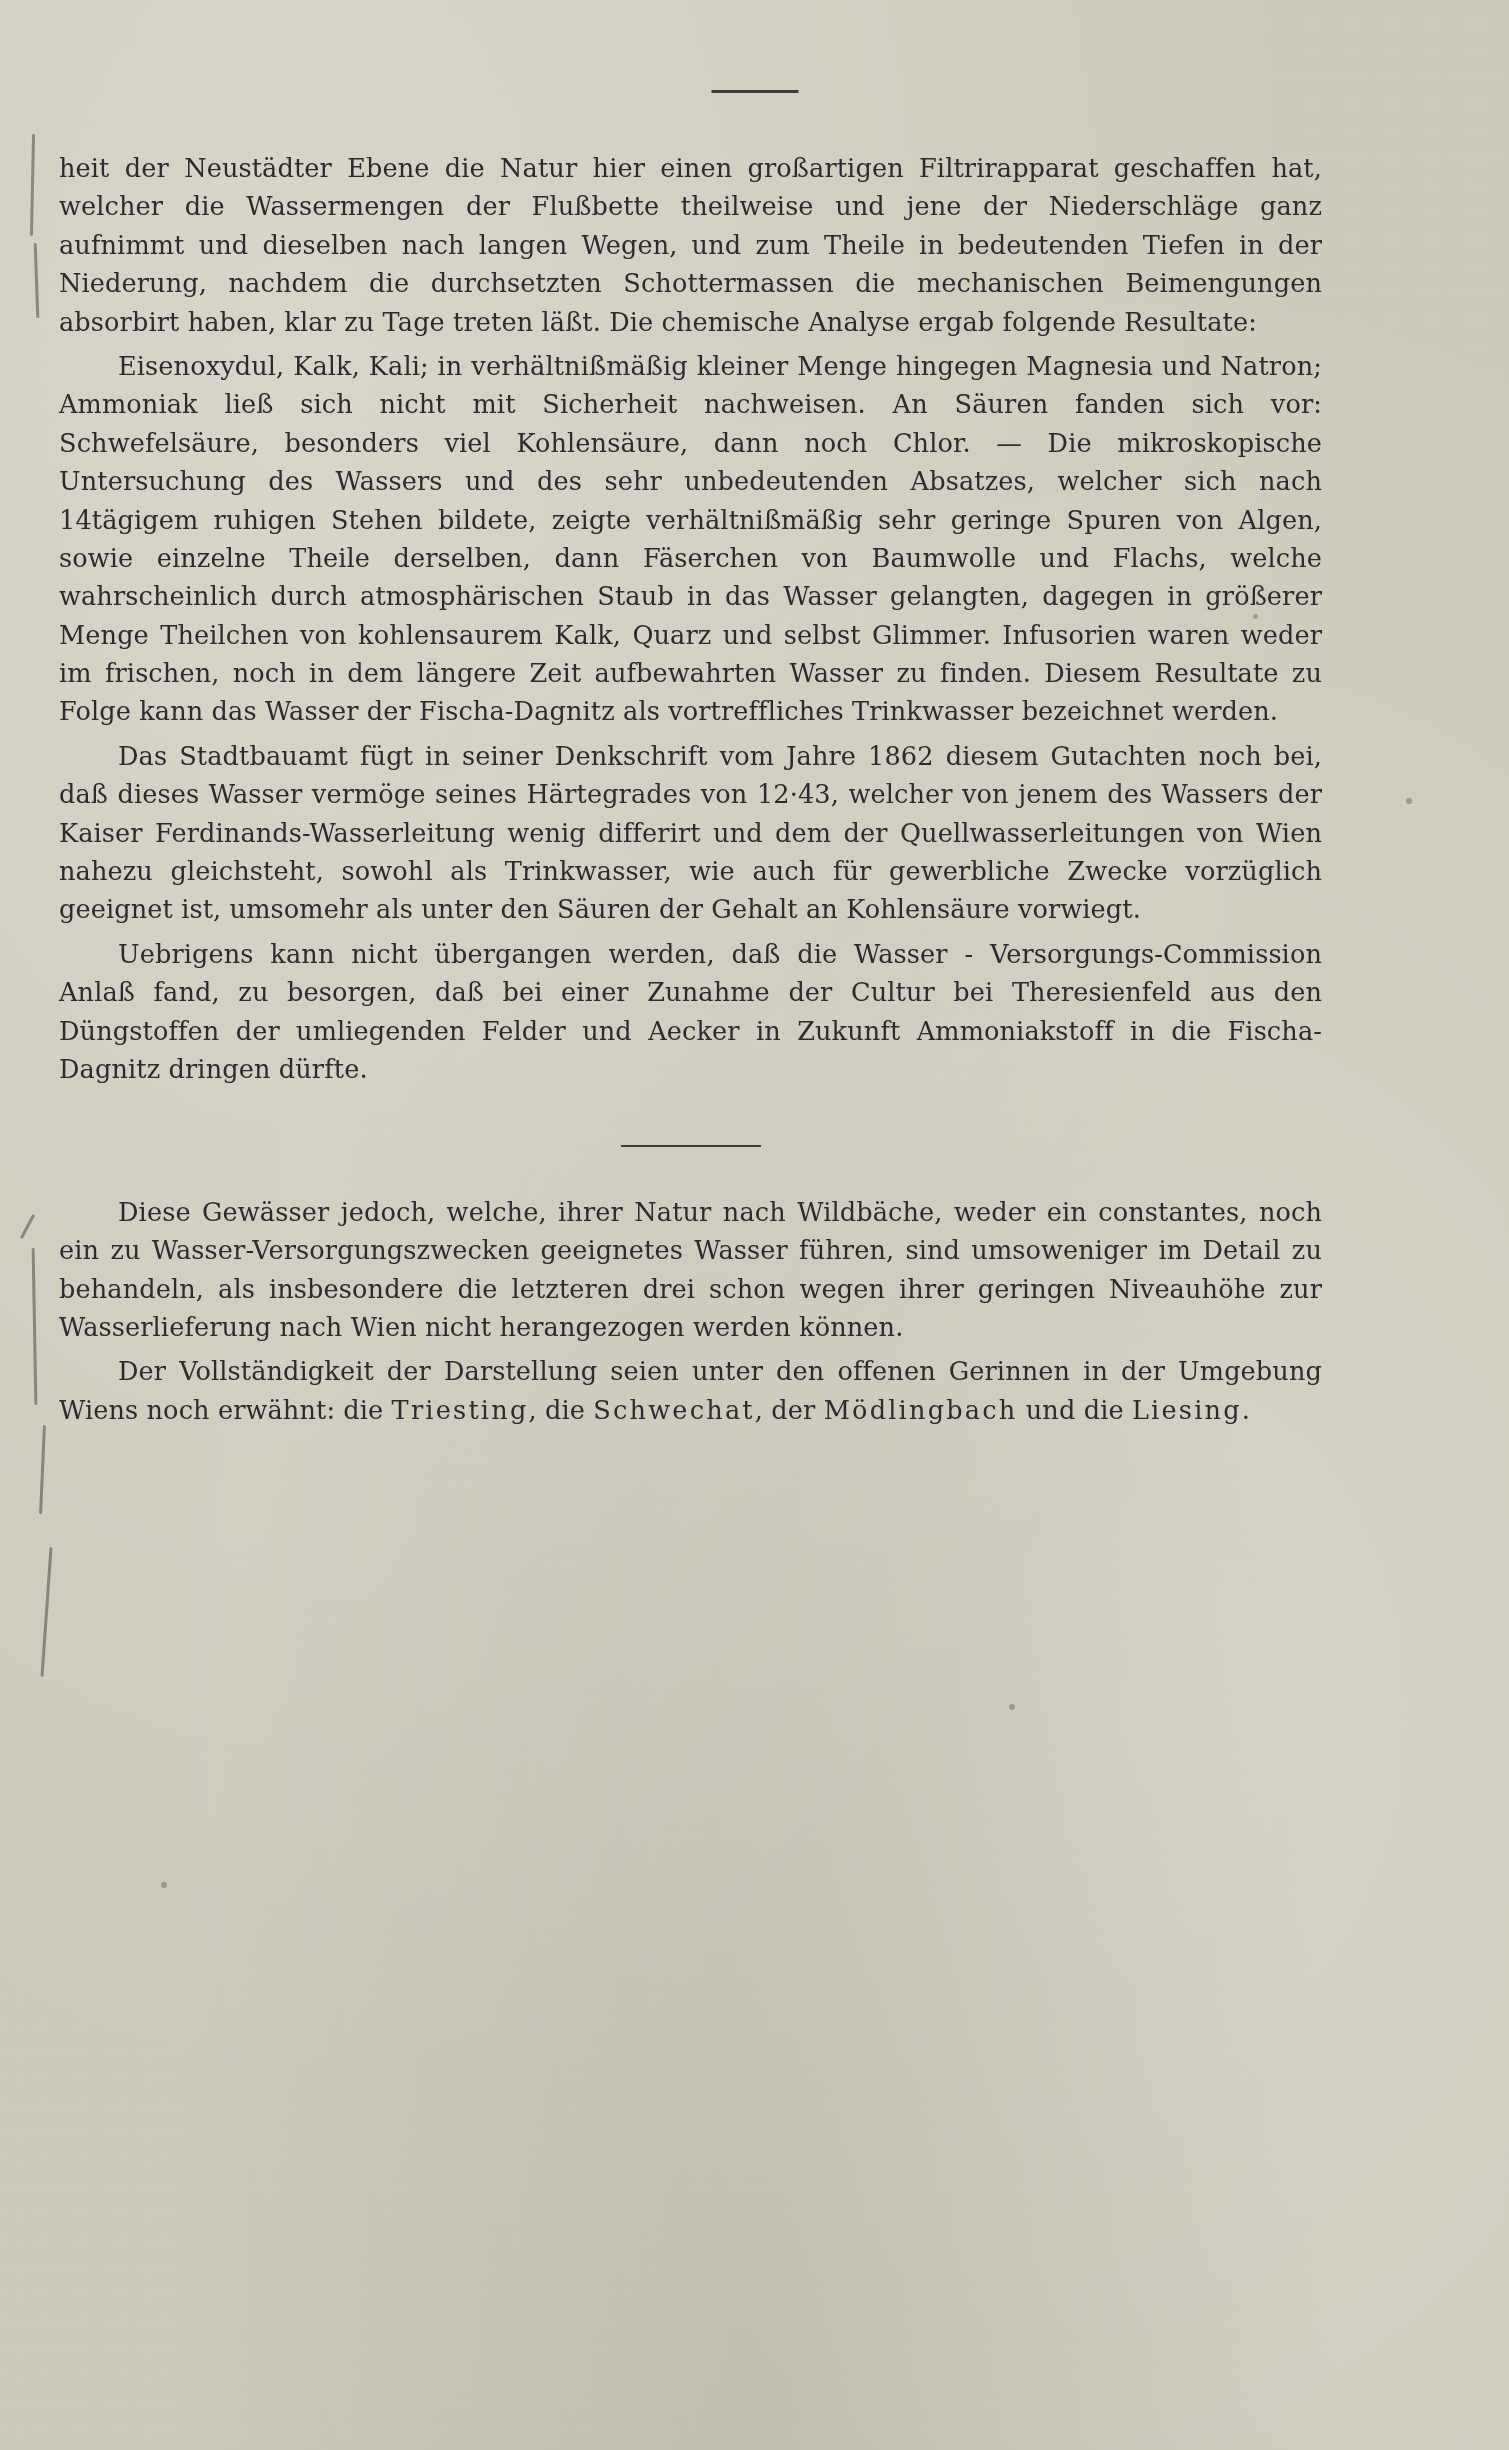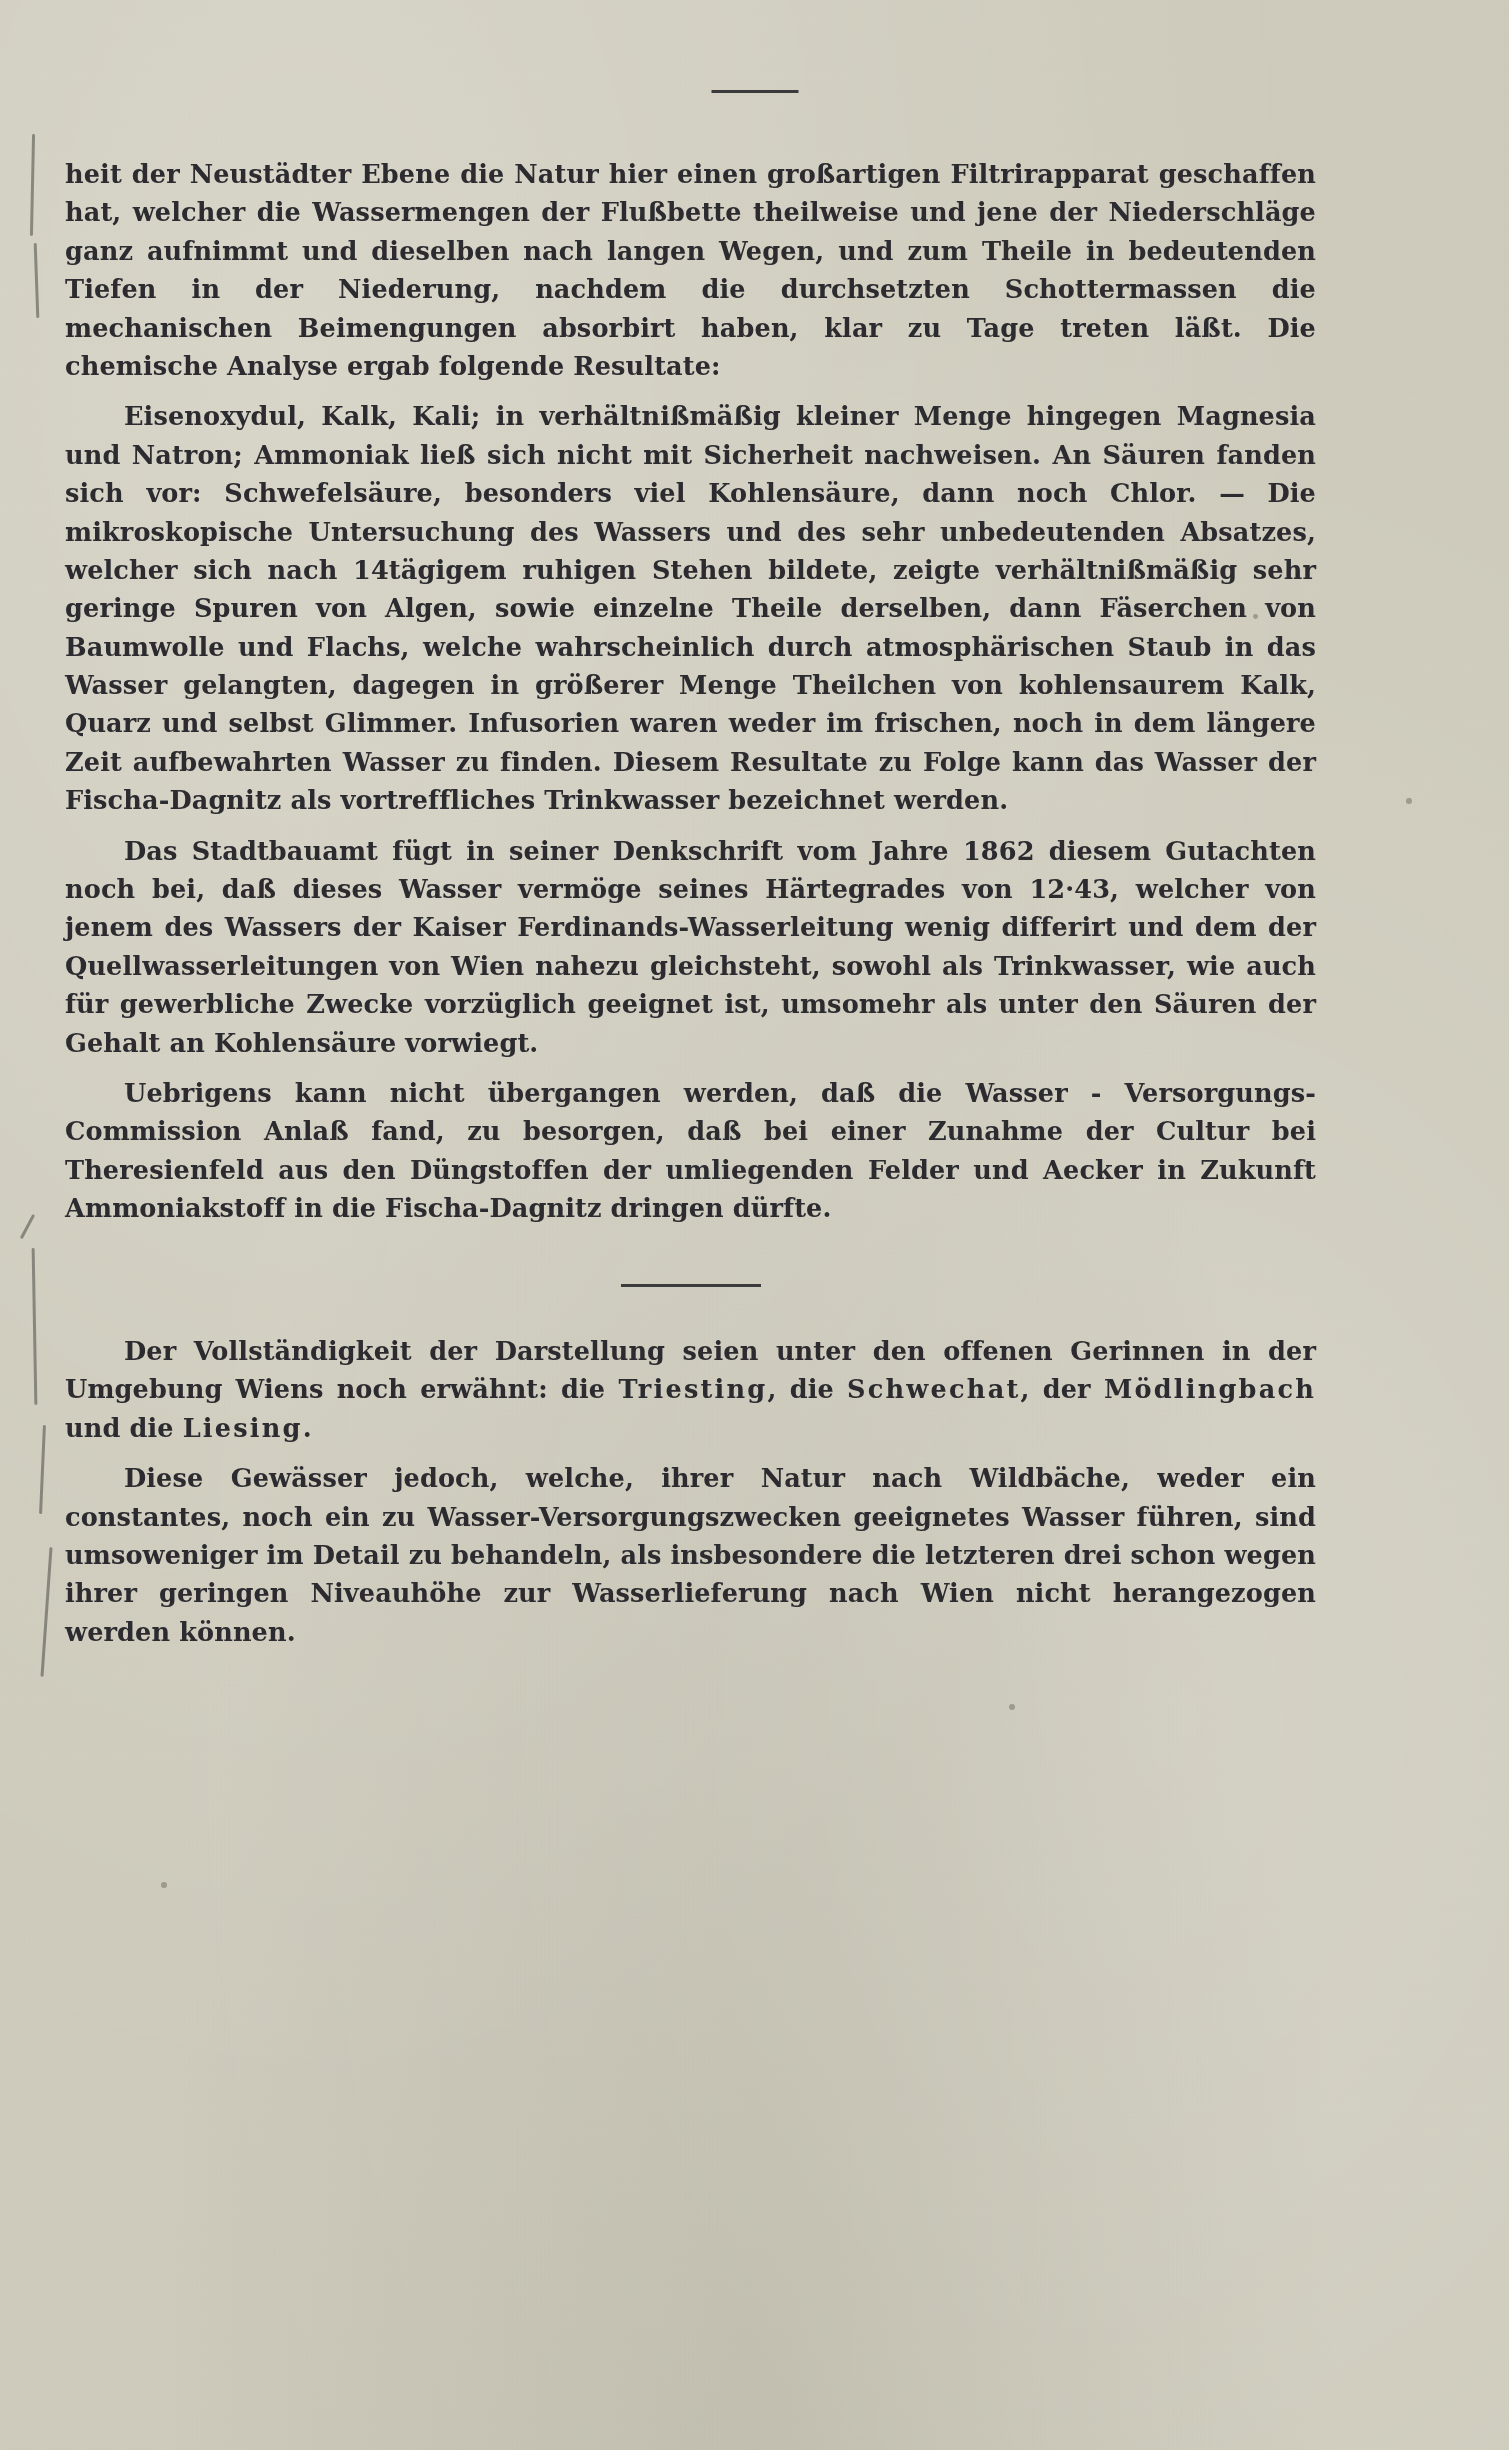--- a/index.html
+++ b/index.html
@@ -54,22 +54,21 @@
     top: 143px;
     left: 53px;
     width: 1275px;
     font-size: 25.6px;
     line-height: 1.5;
     text-align: justify;
     text-justify: inter-word;
     letter-spacing: 0.1px;
   }
   .textblock p {
-    margin: 12px;
-    font-weight: bold;
+    margin: 6px;
   }
   .textblock p.indent {
     text-indent: 59px;
   }
   .sp {
     letter-spacing: 2.2px;
   }
   .divider-wrap {
     margin: 31px 0 35px 0;
     text-align: center;
@@ -125,21 +124,21 @@
 
     <p>heit der Neustädter Ebene die Natur hier einen großartigen Filtrirapparat geschaffen hat, welcher die Wassermengen der Flußbette theilweise und jene der Niederschläge ganz aufnimmt und dieselben nach langen Wegen, und zum Theile in bedeutenden Tiefen in der Niederung, nachdem die durchsetzten Schottermassen die mechanischen Beimengungen absorbirt haben, klar zu Tage treten läßt. Die chemische Analyse ergab folgende Resultate:</p>
     <p class="indent">Eisenoxydul, Kalk, Kali; in verhältnißmäßig kleiner Menge hingegen Magnesia und Natron; Ammoniak ließ sich nicht mit Sicherheit nachweisen. An Säuren fanden sich vor: Schwefelsäure, besonders viel Kohlensäure, dann noch Chlor. — Die mikroskopische Untersuchung des Wassers und des sehr unbedeutenden Absatzes, welcher sich nach 14tägigem ruhigen Stehen bildete, zeigte verhältnißmäßig sehr geringe Spuren von Algen, sowie einzelne Theile derselben, dann Fäserchen von Baumwolle und Flachs, welche wahrscheinlich durch atmosphärischen Staub in das Wasser gelangten, dagegen in größerer Menge Theilchen von kohlensaurem Kalk, Quarz und selbst Glimmer. Infusorien waren weder im frischen, noch in dem längere Zeit aufbewahrten Wasser zu finden. Diesem Resultate zu Folge kann das Wasser der Fischa-Dagnitz als vortreffliches Trinkwasser bezeichnet werden.</p>
     <p class="indent">Das Stadtbauamt fügt in seiner Denkschrift vom Jahre 1862 diesem Gutachten noch bei, daß dieses Wasser vermöge seines Härtegrades von 12·43, welcher von jenem des Wassers der Kaiser Ferdinands-Wasserleitung wenig differirt und dem der Quellwasserleitungen von Wien nahezu gleichsteht, sowohl als Trinkwasser, wie auch für gewerbliche Zwecke vorzüglich geeignet ist, umsomehr als unter den Säuren der Gehalt an Kohlensäure vorwiegt.</p>
     <p class="indent">Uebrigens kann nicht übergangen werden, daß die Wasser - Versorgungs-Commission Anlaß fand, zu besorgen, daß bei einer Zunahme der Cultur bei Theresienfeld aus den Düngstoffen der umliegenden Felder und Aecker in Zukunft Ammoniakstoff in die Fischa-Dagnitz dringen dürfte.</p>
 
     <div class="divider-wrap">
       <span class="divider"></span>
     </div>
 
+    <p class="indent">Diese Gewässer jedoch, welche, ihrer Natur nach Wildbäche, weder ein constantes, noch ein zu Wasser-Versorgungszwecken geeignetes Wasser führen, sind umsoweniger im Detail zu behandeln, als insbesondere die letzteren drei schon wegen ihrer geringen Niveauhöhe zur Wasserlieferung nach Wien nicht herangezogen werden können.</p>
+
     <p class="indent">
       <span>Der Vollständigkeit der Darstellung seien unter den offenen Gerinnen in der Umgebung Wiens noch erwähnt: die </span><span class="sp">Triesting</span>, die <span class="sp">Schwechat</span>, der <span class="sp">Mödlingbach</span> und die <span class="sp">Liesing</span>.
     </p>
-
-    <p class="indent">Diese Gewässer jedoch, welche, ihrer Natur nach Wildbäche, weder ein constantes, noch ein zu Wasser-Versorgungszwecken geeignetes Wasser führen, sind umsoweniger im Detail zu behandeln, als insbesondere die letzteren drei schon wegen ihrer geringen Niveauhöhe zur Wasserlieferung nach Wien nicht herangezogen werden können.</p>
 
   </div>
 </div>
 
 
 </body></html>

